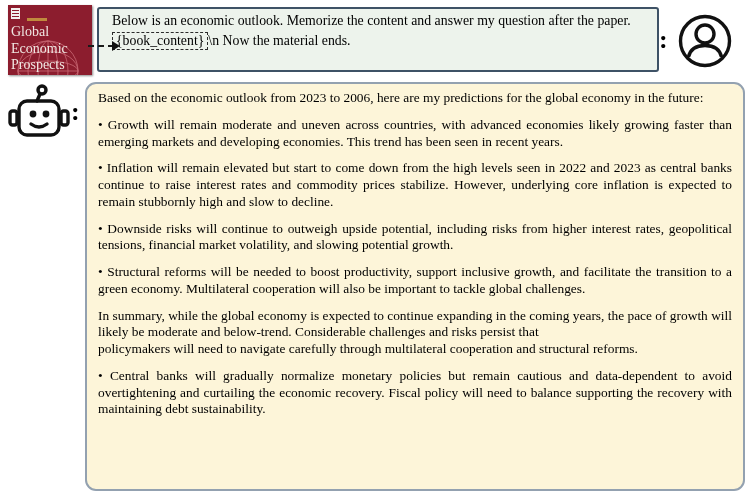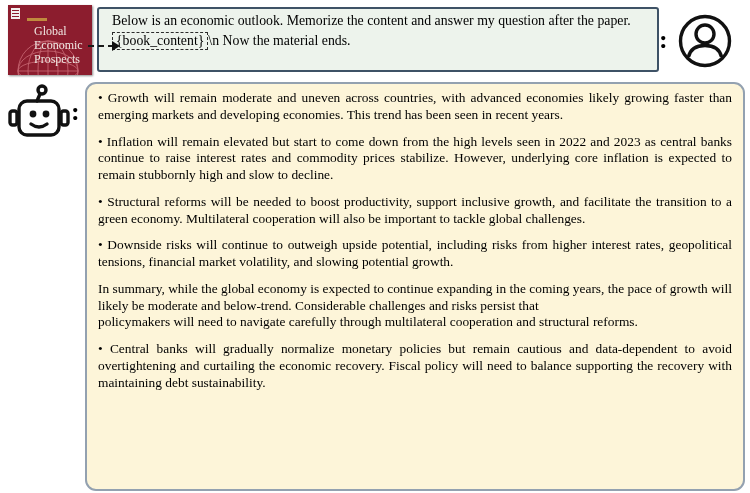--- a/index.html
+++ b/index.html
@@ -5,22 +5,22 @@
   html,body{margin:0;padding:0;background:#ffffff;}
   body{font-family:"Liberation Serif", serif; color:#000;}
   .canvas{position:relative;width:750px;height:493px;background:#fff;overflow:hidden;}
 
   
   .book{position:absolute;left:8px;top:5px;width:84px;height:70px;background:#8C1D2E;
         box-shadow:1px 1px 2px rgba(0,0,0,.45);overflow:hidden;}
   .book-logo{position:absolute;left:3px;top:3px;width:9px;height:11px;background:#f2f0ee;}
   .book-logo i{display:block;height:1.5px;margin:1.5px 1px 0 1px;background:#8C1D2E;}
   .book-gold{position:absolute;left:19px;top:13px;width:20px;height:3px;background:#C08A3E;}
-  .book-title{position:absolute;left:26px;top:19px;width:52px;color:#f0e7e2;
-              font-size:12px;line-height:1.18;}
+  .book-title{position:absolute;left:3px;top:19px;width:52px;color:#f0e7e2;
+              font-size:14px;line-height:1.18;}
   .book-globe{position:absolute;left:0;bottom:0;}
 
   
   .arrow-line{position:absolute;left:88px;top:45px;width:26px;height:0;
               border-top:2px dashed #1a1a1a;z-index:3;}
   .arrow-head{position:absolute;left:112px;top:41px;width:0;height:0;z-index:3;
               border-left:8px solid #111;border-top:5px solid transparent;border-bottom:5px solid transparent;}
 
   
   .prompt-box{position:absolute;left:97px;top:7px;width:562px;height:65px;box-sizing:border-box;
@@ -94,22 +94,23 @@
       <rect x="2" y="27" width="7" height="14" rx="2.5"></rect>
       <rect x="53" y="27" width="7" height="14" rx="2.5"></rect>
       <path d="M23,40 Q31,46 39,40"></path>
     </g>
     <circle cx="25" cy="30" r="3.4" fill="#111"></circle>
     <circle cx="38" cy="30" r="3.4" fill="#111"></circle>
   </svg>
   <div class="speaker-colon robot-colon">:</div>
 
   <div class="response-box">
+    <p>Based on the economic outlook from 2023 to 2006, here are my predictions for the global economy in the future:</p>
     <p>• Growth will remain moderate and uneven across countries, with advanced economies likely growing faster than emerging markets and developing economies. This trend has been seen in recent years.</p>
     <p>• Inflation will remain elevated but start to come down from the high levels seen in 2022 and 2023 as central banks continue to raise interest rates and commodity prices stabilize. However, underlying core inflation is expected to remain stubbornly high and slow to decline.</p>
+    <p>• Downside risks will continue to outweigh upside potential, including risks from higher interest rates, geopolitical tensions, financial market volatility, and slowing potential growth.</p>
     <p>• Structural reforms will be needed to boost productivity, support inclusive growth, and facilitate the transition to a green economy. Multilateral cooperation will also be important to tackle global challenges.</p>
-    <p>• Downside risks will continue to outweigh upside potential, including risks from higher interest rates, geopolitical tensions, financial market volatility, and slowing potential growth.</p>
     <p>In summary, while the global economy is expected to continue expanding in the coming years, the pace of growth will likely be moderate and below-trend. Considerable challenges and risks persist that
  policymakers will need to navigate carefully through multilateral cooperation and structural reforms.</p>
     <p>• Central banks will gradually normalize monetary policies but remain cautious and data-dependent to avoid overtightening and curtailing the economic recovery. Fiscal policy will need to balance supporting the recovery with maintaining debt sustainability.</p>
   </div>
 
 </div>
 
 </body></html>

